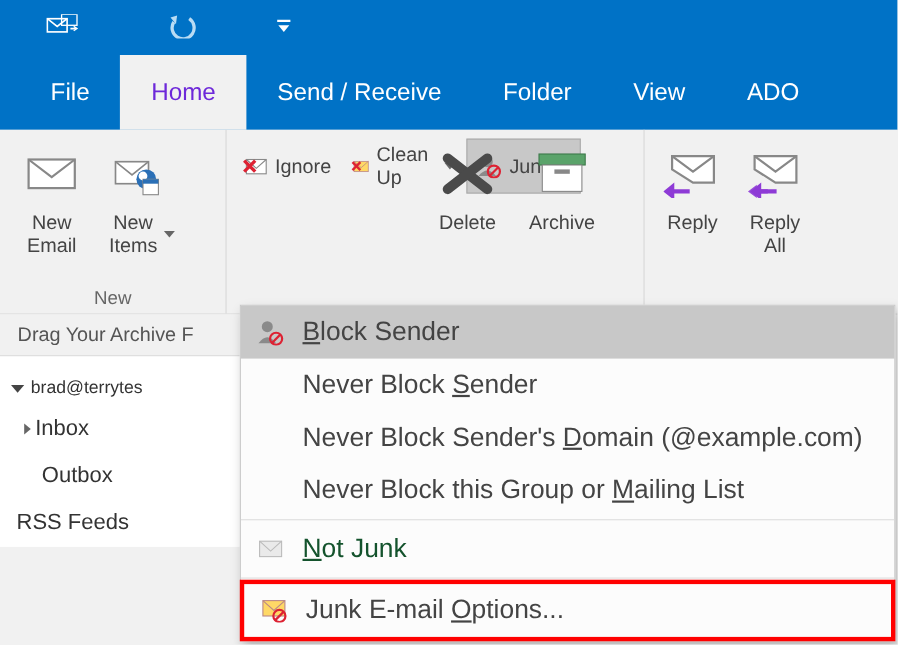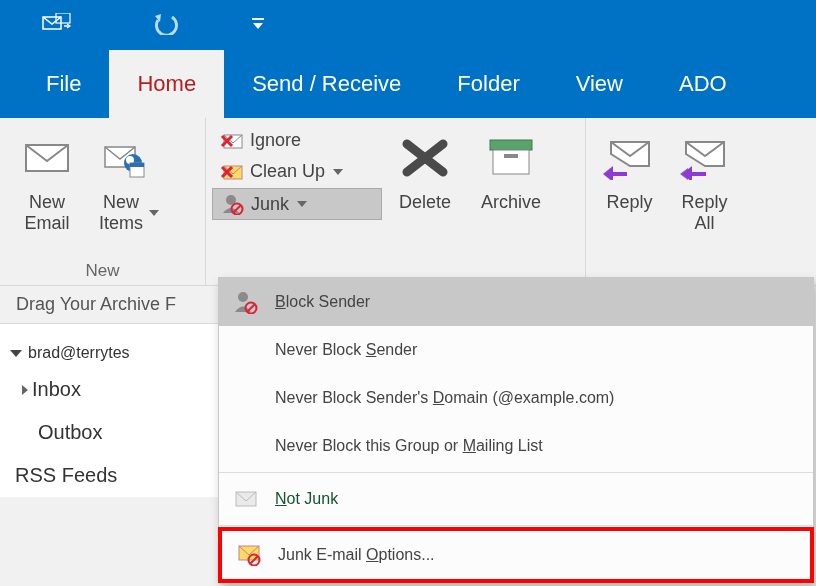--- a/index.html
+++ b/index.html
@@ -35,21 +35,21 @@
   .tab {
     padding: 0 28px;
     display: flex;
     align-items: center;
     font-size: 22px;
     color: #fff;
     cursor: pointer;
   }
   .tab.active {
     background: #f1f1f1;
-    color: #b91c1c;
+    color: #6d28d9;
   }
   
   .ribbon {
     background: #f1f1f1;
     border-bottom: 1px solid #d8d8d8;
     display: flex;
     align-items: stretch;
     height: 168px;
     position: relative;
   }
@@ -136,21 +136,21 @@
     background: #fcfcfc;
     border: 1px solid #c8c8c8;
     box-shadow: 3px 6px 10px rgba(0,0,0,0.25);
     z-index: 10;
   }
   .junk-menu .menuitem {
     display: flex;
     align-items: center;
     height: 48px;
     padding: 0 12px;
-    font-size: 16px;
+    font-size: 24px;
     cursor: pointer;
     gap: 14px;
   }
   .junk-menu .menuitem .micon {
     width: 30px;
     display: flex;
     justify-content: center;
   }
   .junk-menu .menuitem.hover {
     background: #c8c8c8;
@@ -266,21 +266,21 @@
           <span style="white-space:pre-line;">New<br>Items</span>
           <span class="caret"></span>
         </div>
       </div>
     </div>
     <div class="group-label">New</div>
   </div>
 
   <div class="group" style="width:380px;">
     <div class="group-body" style="gap:4px;">
-      <div style="display:flex;flex-direction:column;gap:2px;width:170px;">
+      <div style="display:flex;flex-direction:row;gap:2px;width:170px;">
         <div class="smallbtn">
           <svg width="24" height="20" viewBox="0 0 24 20">
             <rect x="4" y="4" width="18" height="13" fill="#fff" stroke="#888"></rect>
             <polyline points="4,4 13,12 22,4" fill="none" stroke="#888"></polyline>
             <line x1="2" y1="15" x2="12" y2="5" stroke="#d23" stroke-width="3"></line>
             <line x1="2" y1="5" x2="12" y2="15" stroke="#d23" stroke-width="3"></line>
           </svg>
           <span>Ignore</span>
         </div>
         <div class="smallbtn">

